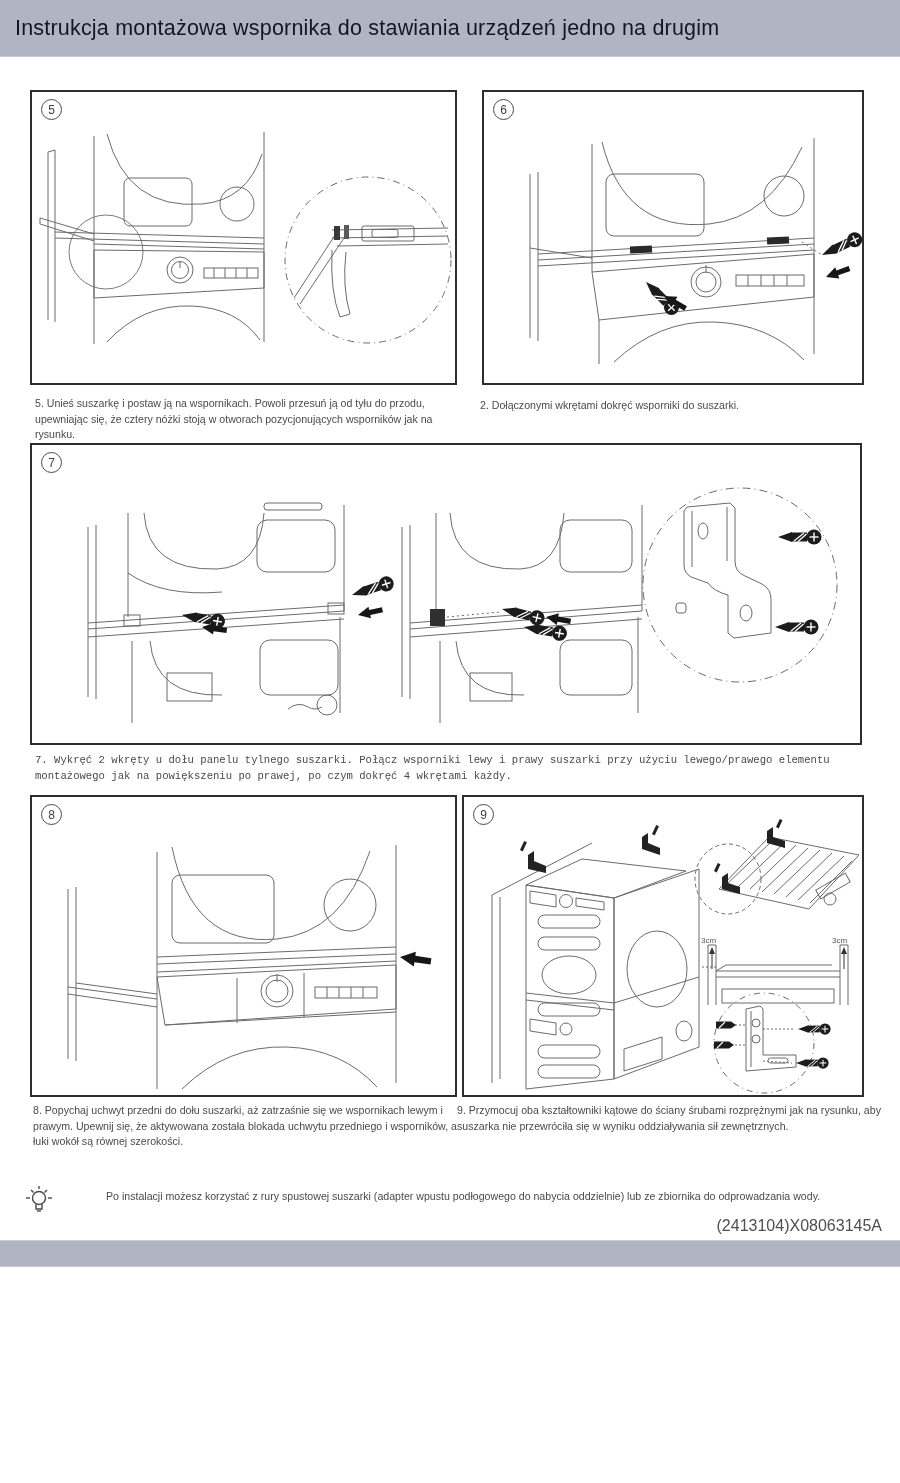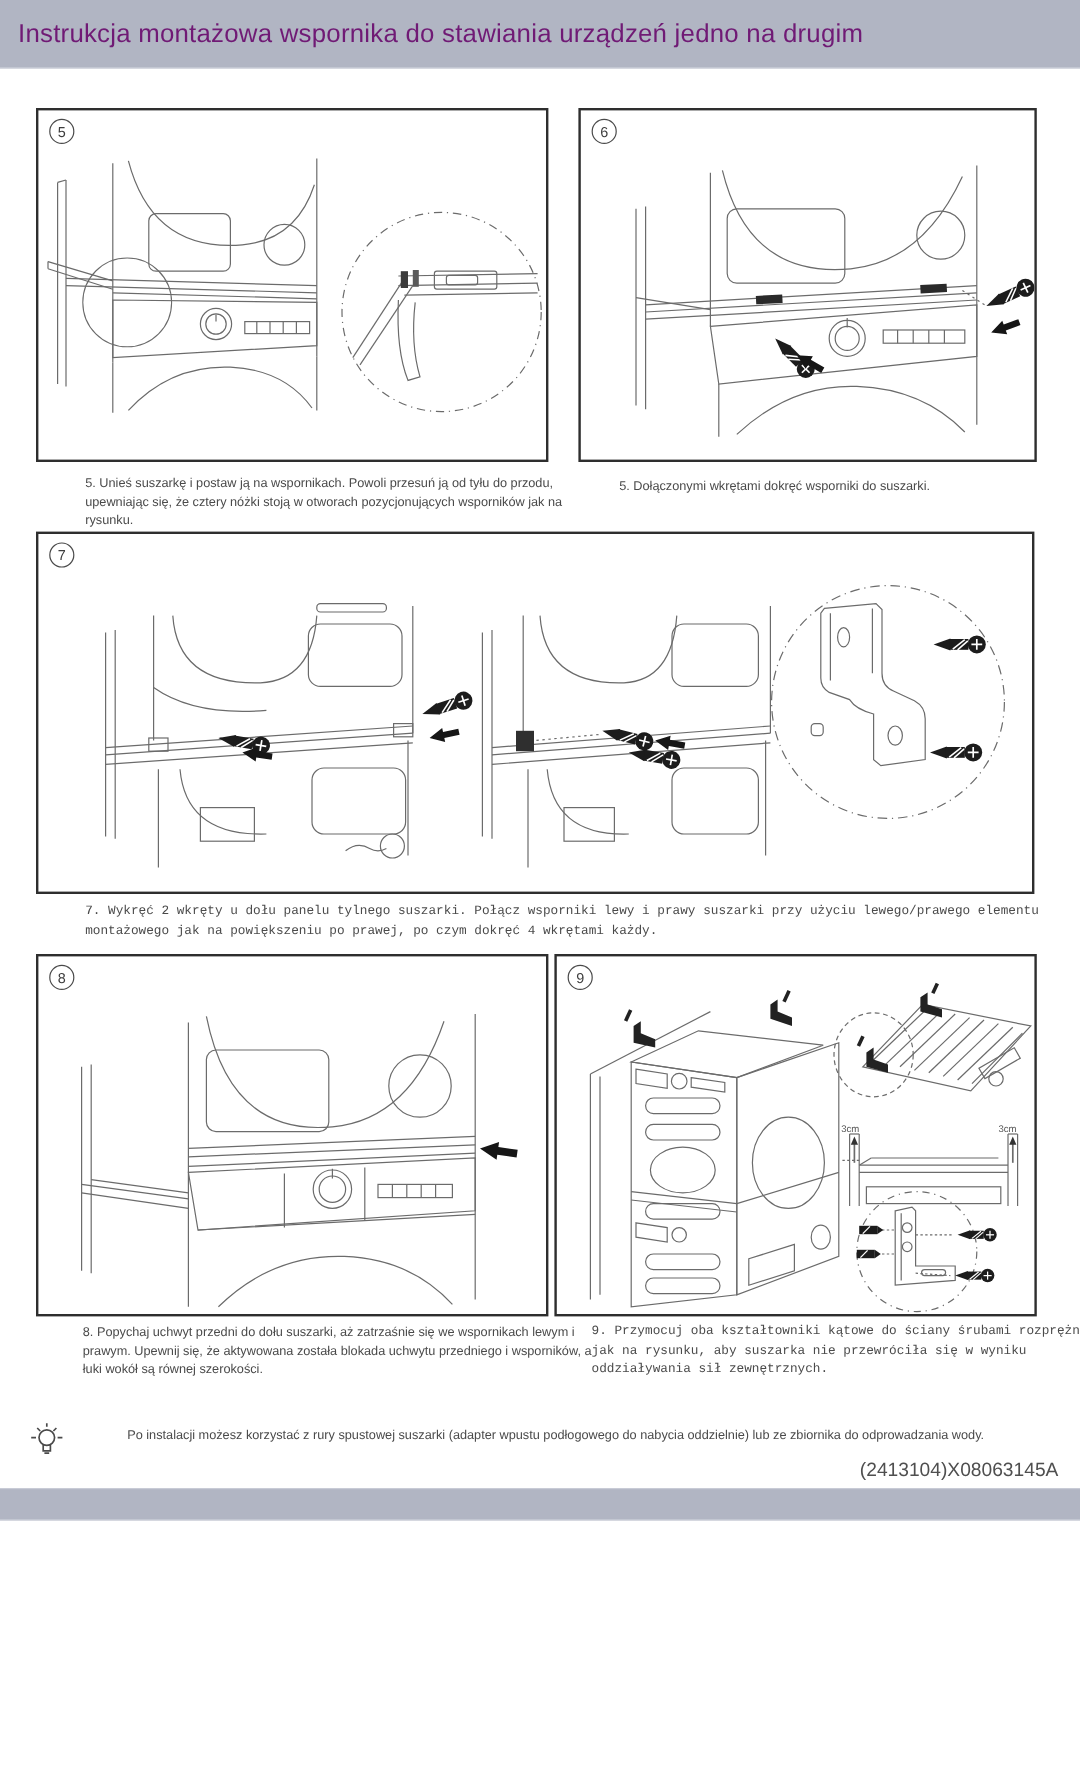--- a/index.html
+++ b/index.html
@@ -6,33 +6,33 @@
   body{
     width:900px;height:1483px;position:relative;background:#ffffff;
     font-family:"Liberation Sans", sans-serif;overflow:hidden;
   }
   .header{
     position:absolute;left:0;top:0;width:900px;height:57px;
     background:#b1b5c3;display:flex;align-items:center;box-sizing:border-box;
     padding-left:15px;border-bottom:1px solid #c8cbd6;
   }
   .header .title{
-    font-size:21.5px;color:#701a75;font-weight:400;letter-spacing:.2px;margin:0;
+    font-size:21.5px;color:#0f172a;font-weight:400;letter-spacing:.2px;margin:0;
   }
   .panel{
     position:absolute;border:2px solid #2e2e2e;background:#fff;box-sizing:border-box;
   }
   .panel svg{position:absolute;left:0;top:0;}
   .badge{
     position:absolute;left:9px;top:7px;width:19px;height:19px;border:1.3px solid #4a4a4a;
     border-radius:50%;display:flex;align-items:center;justify-content:center;
     font-size:12px;color:#3d3d3d;background:#fff;z-index:2;
   }
   .caption{
-    position:absolute;font-size:10.6px;line-height:15.5px;color:#4a4a4a;margin-left:36px;
+    position:absolute;font-size:10.6px;line-height:15.5px;color:#4a4a4a;
   }
   .tip-text{
     position:absolute;left:58px;top:1190px;width:812px;font-size:10.6px;color:#4a4a4a;padding-left:48px;
   }
   .tip-icon{position:absolute;left:24px;top:1184px;}
   .doc-code{
     position:absolute;right:18px;top:1217px;font-size:16px;color:#4f4f4f;text-align:right;
   }
   .footer-bar{
     position:absolute;left:0;top:1240px;width:900px;height:27px;background:#b1b5c3;
@@ -152,21 +152,21 @@
       <use href="#screw" transform="translate(162,190) rotate(45)"></use>
       <use href="#arrowL" transform="translate(180,204) rotate(30)"></use>
       <use href="#screw" transform="translate(338,163) rotate(-25)"></use>
       <use href="#arrowL" transform="translate(342,185) rotate(-20)"></use>
     </g>
   </svg>
 </div>
 
 <div class="caption" style="left:35px;top:396px;width:432px;">5. Unieś suszarkę i postaw ją na wspornikach. Powoli przesuń ją od tyłu do przodu, upewniając się, że cztery nóżki stoją w otworach pozycjonujących wsporników jak na rysunku.</div>
 
-<div class="caption" style="left:480px;top:398px;width:402px;">5. Dołączonymi wkrętami dokręć wsporniki do suszarki.</div>
+<div class="caption" style="left:480px;top:398px;width:402px;">2. Dołączonymi wkrętami dokręć wsporniki do suszarki.</div>
 
 <div class="panel" style="left:30px;top:443px;width:832px;height:302px;">
   <div class="badge">7</div>
   <svg width="828" height="298" viewBox="0 0 828 298">
     <g class="lineart">
       <path d="M56,82 L56,252"></path>
         <path d="M64,80 L64,254"></path>
       <path d="M96,68 L96,172"></path>
         <path d="M312,60 L312,166"></path>
       <path d="M112,68 Q116,126 185,124 Q228,122 232,68"></path>
@@ -355,21 +355,21 @@
       <use href="#plug" transform="translate(252,228)"></use>
       <use href="#plug" transform="translate(250,248)"></use>
       <use href="#screw" transform="translate(334,232) scale(0.75)"></use>
       <use href="#screw" transform="translate(332,266) scale(0.75)"></use>
     </g>
   </svg>
 </div>
 
 <div class="caption" style="left:33px;top:1103px;width:425px;">8. Popychaj uchwyt przedni do dołu suszarki, aż zatrzaśnie się we wspornikach lewym i prawym. Upewnij się, że aktywowana została blokada uchwytu przedniego i wsporników, a łuki wokół są równej szerokości.</div>
 
-<div class="caption" style="left:457px;top:1103px;width:432px;font-family:Liberation Mono, monospace;">9. Przymocuj oba kształtowniki kątowe do ściany śrubami rozprężnymi jak na rysunku, aby suszarka nie przewróciła się w wyniku oddziaływania sił zewnętrznych.</div>
+<div class="caption" style="left:457px;top:1103px;width:432px;">9. Przymocuj oba kształtowniki kątowe do ściany śrubami rozprężnymi jak na rysunku, aby suszarka nie przewróciła się w wyniku oddziaływania sił zewnętrznych.</div>
 
 <svg class="tip-icon" width="30" height="32" viewBox="0 0 30 32">
   <g stroke="#4a4a4a" fill="none" stroke-width="1.4">
     <circle cx="15" cy="14" r="6.5"></circle>
     <path d="M12,20 L12,25 L18,25 L18,20"></path>
     <line x1="13" y1="27" x2="17" y2="27"></line>
     <line x1="15" y1="2" x2="15" y2="5"></line>
     <line x1="7" y1="6" x2="9.5" y2="8.5"></line>
     <line x1="23" y1="6" x2="20.5" y2="8.5"></line>
     <line x1="2" y1="14" x2="6" y2="14"></line>

